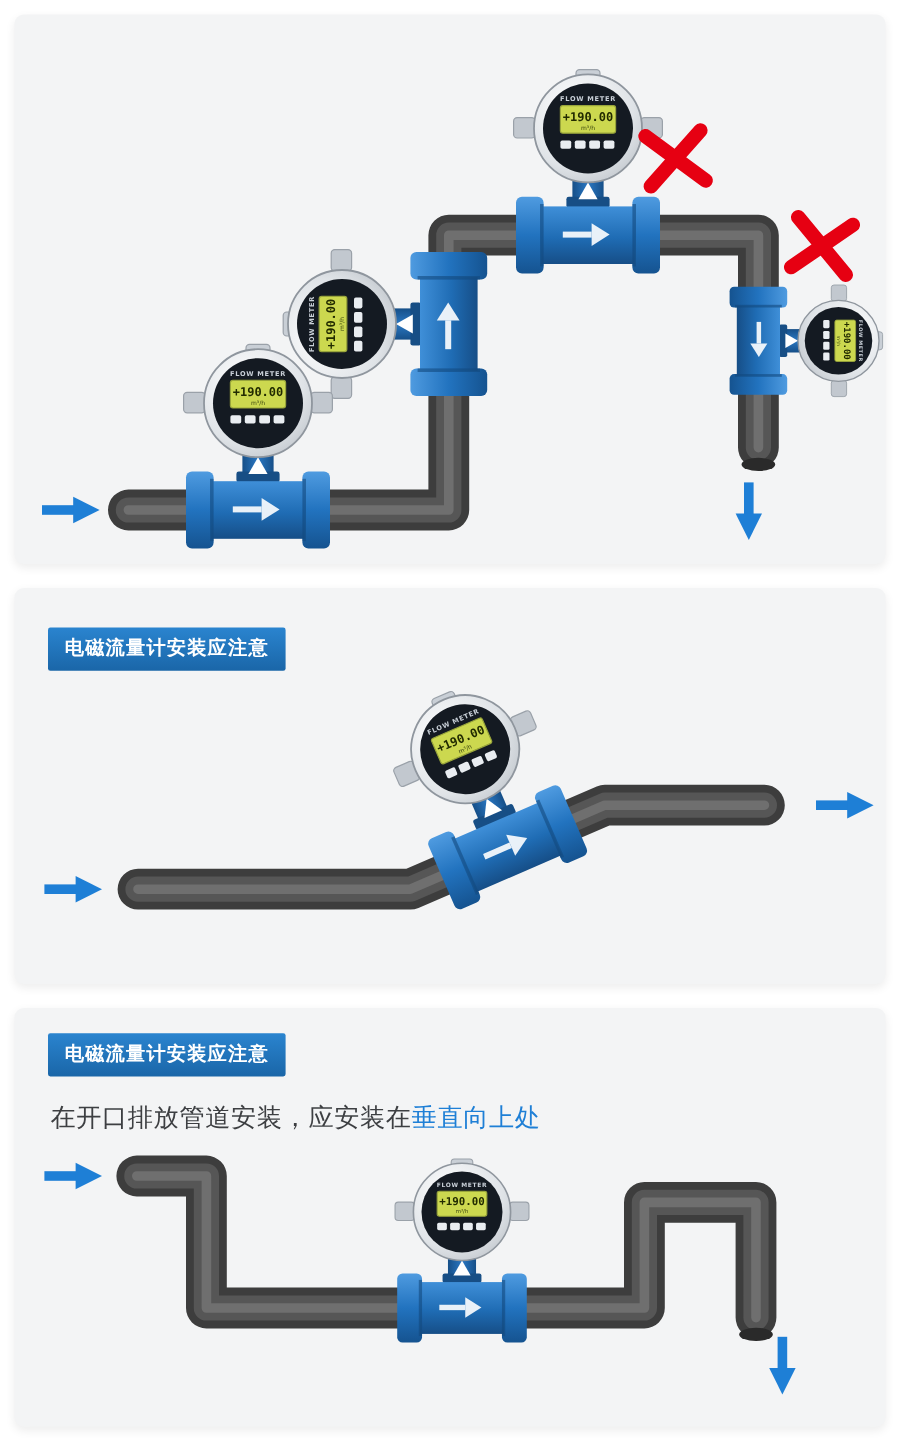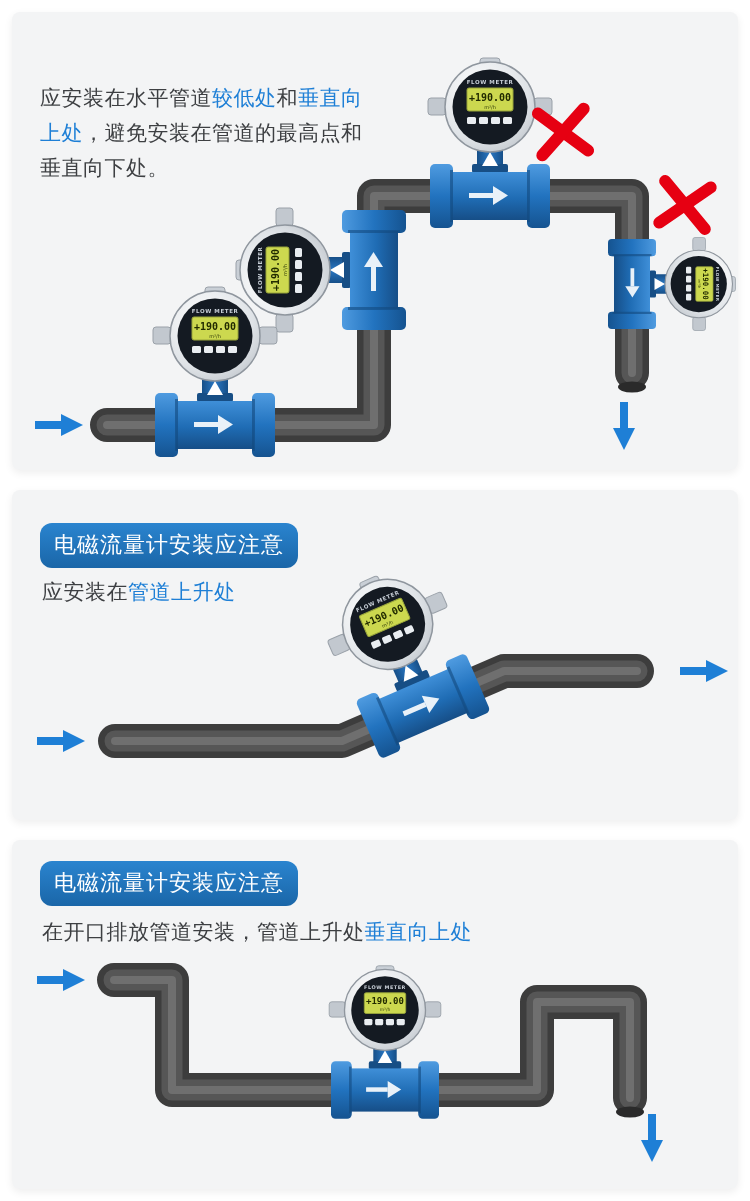--- a/index.html
+++ b/index.html
@@ -10,22 +10,22 @@
   .panel-1 { top:12px;  height:458px; }
   .panel-2 { top:490px; height:330px; }
   .panel-3 { top:840px; height:349px; }
   .diagram { position:absolute; left:0; top:0; width:100%; height:100%; display:block; }
   .caption { position:absolute; color:#3d3f42; font-size:21px; line-height:35px; letter-spacing:.5px; z-index:3; }
   .caption .hl { color:#1e7fd6; }
   .caption-1 { left:28px; top:68px; width:338px; }
   .caption-2 { left:30px; top:84px; }
   .caption-3 { left:30px; top:74px; }
   .badge { position:absolute; z-index:3; background:linear-gradient(180deg,#2a84cf,#1a66a8);
-           color:#ffffff; font-weight:normal; font-size:22px; letter-spacing:1px;
-           padding:7px 14px 8px; border-radius:12px; }
+           color:#ffffff; font-weight:bold; font-size:16px; letter-spacing:1px;
+           padding:7px 14px 8px; border-radius:2px; }
   .badge-2 { left:28px; top:33px; }
   .badge-3 { left:28px; top:21px; }
 
   
   .pipe-base { fill:none; stroke:#3d3d3d; stroke-width:34; stroke-linecap:round; stroke-linejoin:round; }
   .pipe-mid  { fill:none; stroke:#565656; stroke-width:21; stroke-linecap:round; stroke-linejoin:round; }
   .pipe-hi   { fill:none; stroke:#6f6f6f; stroke-width:8;  stroke-linecap:round; stroke-linejoin:round; }
 
   .meter-brand { font-family:"DejaVu Sans",sans-serif; font-size:5.5px; font-weight:bold; fill:#c9d0d8; text-anchor:middle; letter-spacing:.6px; }
   .meter-lcd   { font-family:"DejaVu Sans Mono",monospace; font-size:10px; font-weight:bold; fill:#222b00; text-anchor:middle; }
@@ -109,47 +109,45 @@
       </g>
       <use href="#meter" transform="translate(362,258) rotate(-90) translate(-65,-138)"></use>
       <use href="#meter" transform="translate(138,275)"></use>
       <use href="#meter" transform="translate(478,184) translate(-65,-138)"></use>
       <use href="#meter" transform="translate(620,272) rotate(90) scale(0.75) translate(-65,-138)"></use>
       <use href="#xmark" transform="translate(551,120) rotate(-6)"></use>
       <use href="#xmark" transform="translate(673,193) rotate(8)"></use>
       <use href="#arrowR" transform="translate(23,413)"></use>
       <use href="#arrowR" transform="translate(612,390) rotate(90)"></use>
     </svg>
-    <p class="caption caption-1"><span>应安装在水平管道</span><span class="hl">较低处</span><span>和</span><span class="hl">垂直向上处</span><span>，避免安装在管道的最高点和垂直向下处。</span></p>
   </section>
 
   <section class="panel panel-2">
     <svg class="diagram" viewBox="0 0 726 330">
       <g>
         <path class="pipe-base" d="M 103 251 H 330 L 492 181 H 625"></path>
         <path class="pipe-mid" d="M 103 251 H 330 L 492 181 H 625"></path>
         <path class="pipe-hi" d="M 103 251 H 330 L 492 181 H 625"></path>
       </g>
       <use href="#meter" transform="translate(411,216) rotate(-23.4) translate(-65,-138)"></use>
       <use href="#arrowR" transform="translate(25,251)"></use>
       <use href="#arrowR" transform="translate(668,181)"></use>
     </svg>
     <div class="badge badge-2">电磁流量计安装应注意</div>
-    <p class="caption caption-2"><span>应安装在</span><span class="hl">管道上升处</span></p>
   </section>
 
   <section class="panel panel-3">
     <svg class="diagram" viewBox="0 0 726 349">
       <g>
         <path class="pipe-base" d="M 102 140 H 160 V 250 H 525 V 162 H 618 V 258"></path>
         <path class="pipe-mid" d="M 102 140 H 160 V 250 H 525 V 162 H 618 V 258"></path>
         <path class="pipe-hi" d="M 102 140 H 160 V 250 H 525 V 162 H 618 V 258"></path>
         <ellipse cx="618" cy="272" rx="14" ry="5.5" fill="#2a2a2a"></ellipse>
       </g>
       <use href="#meter" transform="translate(373,250) scale(0.9) translate(-65,-138)"></use>
       <use href="#arrowR" transform="translate(25,140)"></use>
       <use href="#arrowR" transform="translate(640,274) rotate(90)"></use>
     </svg>
     <div class="badge badge-3">电磁流量计安装应注意</div>
-    <p class="caption caption-3"><span>在开口排放管道安装，管道上升处</span><span class="hl">垂直向上处</span></p>
+    <p class="caption caption-3"><span>在开口排放管道安装，应安装在</span><span class="hl">垂直向上处</span></p>
   </section>
 
 </div>
 
 </body></html>

